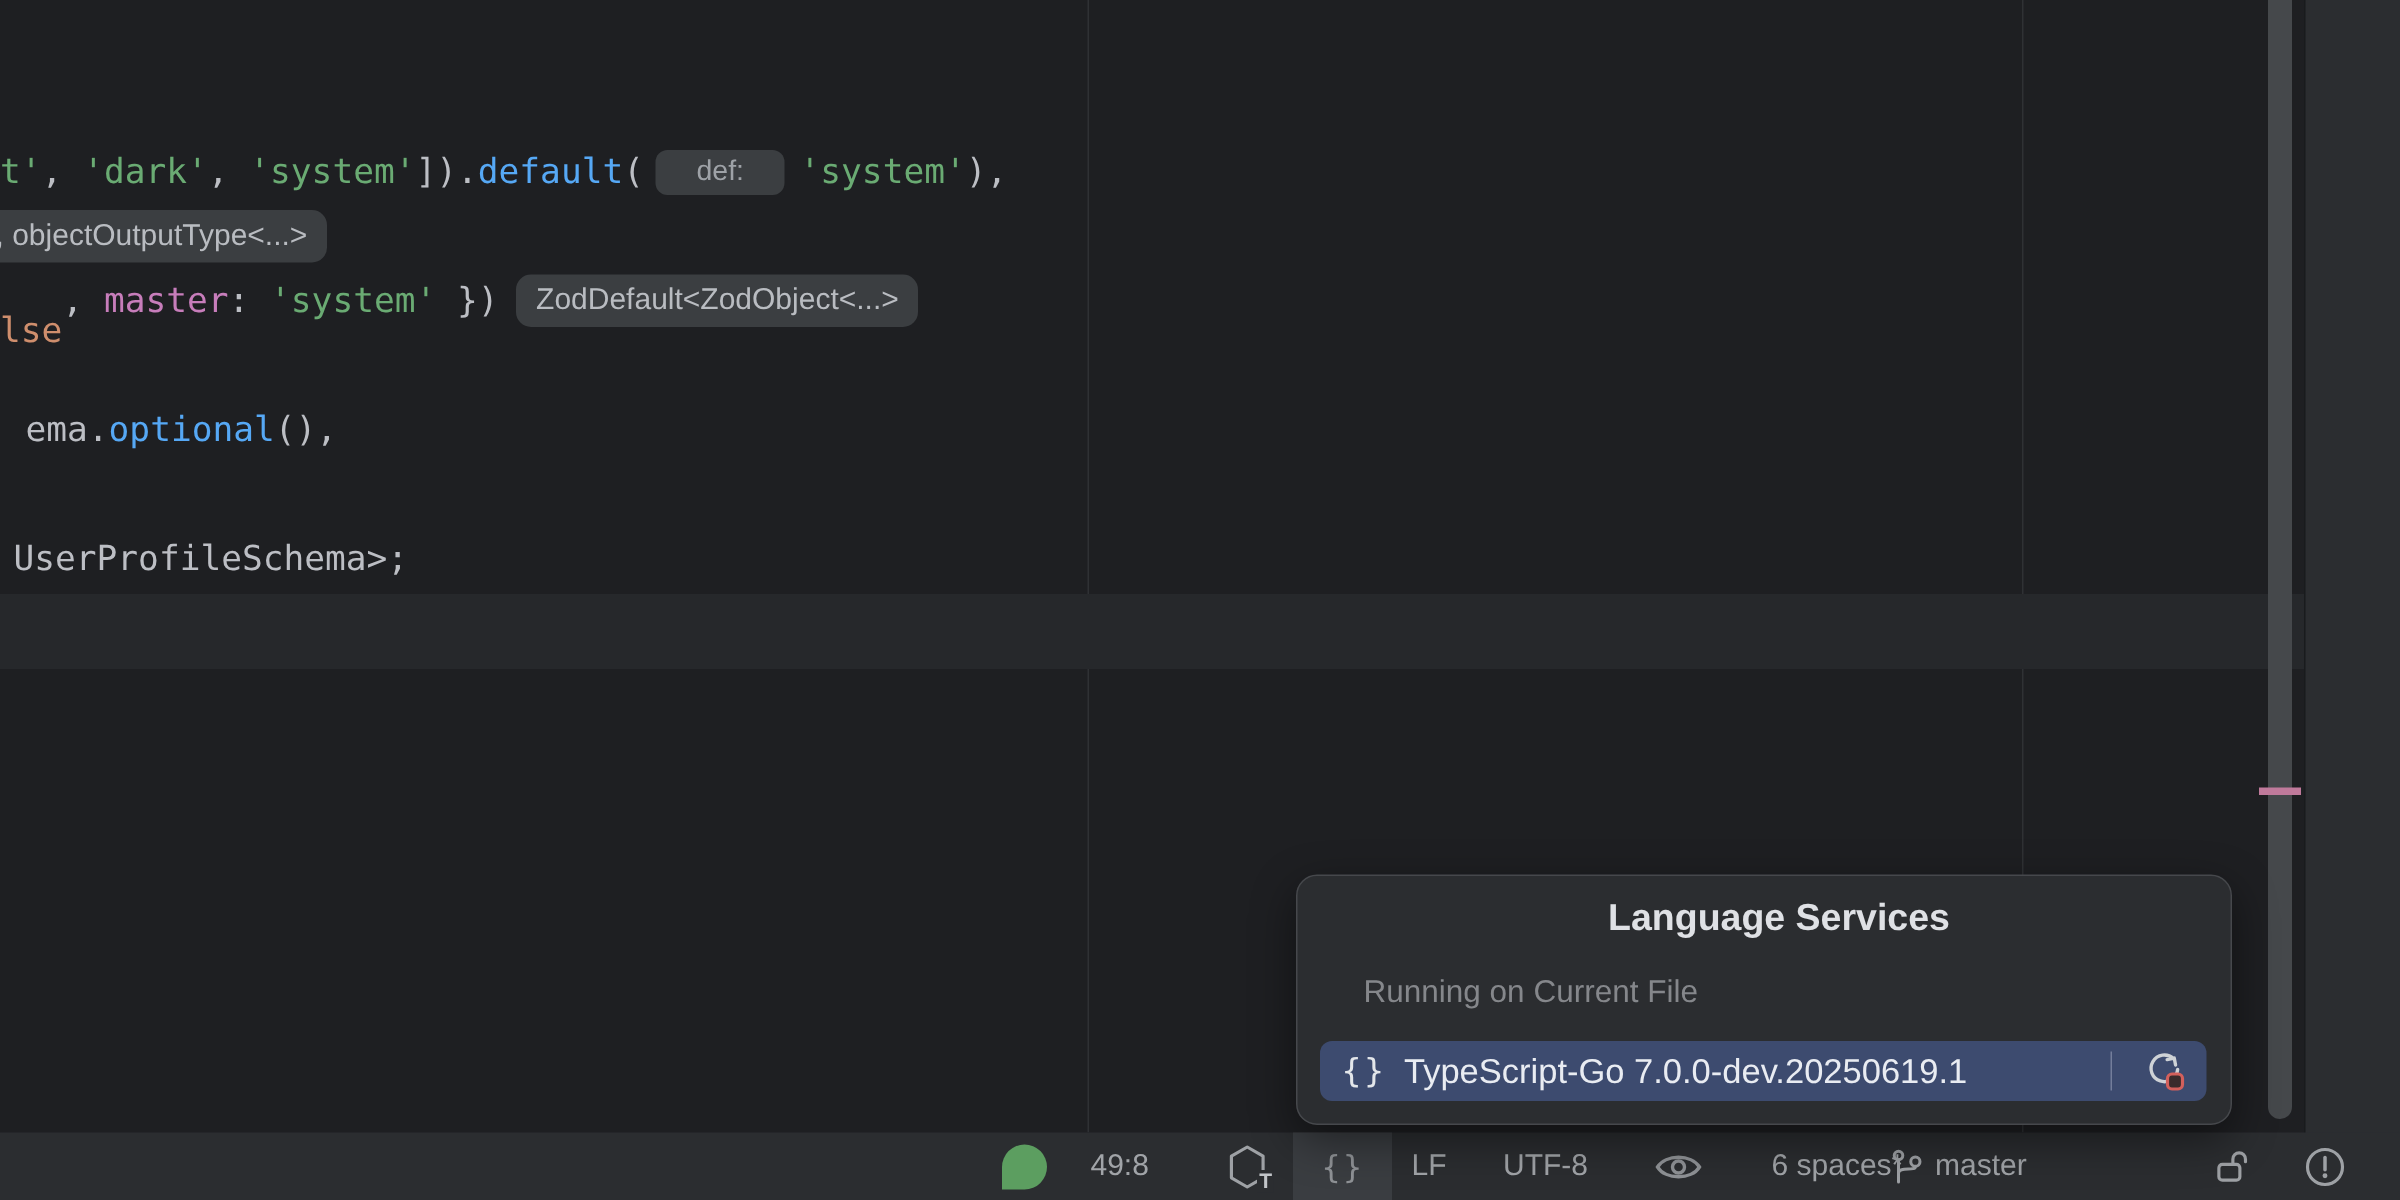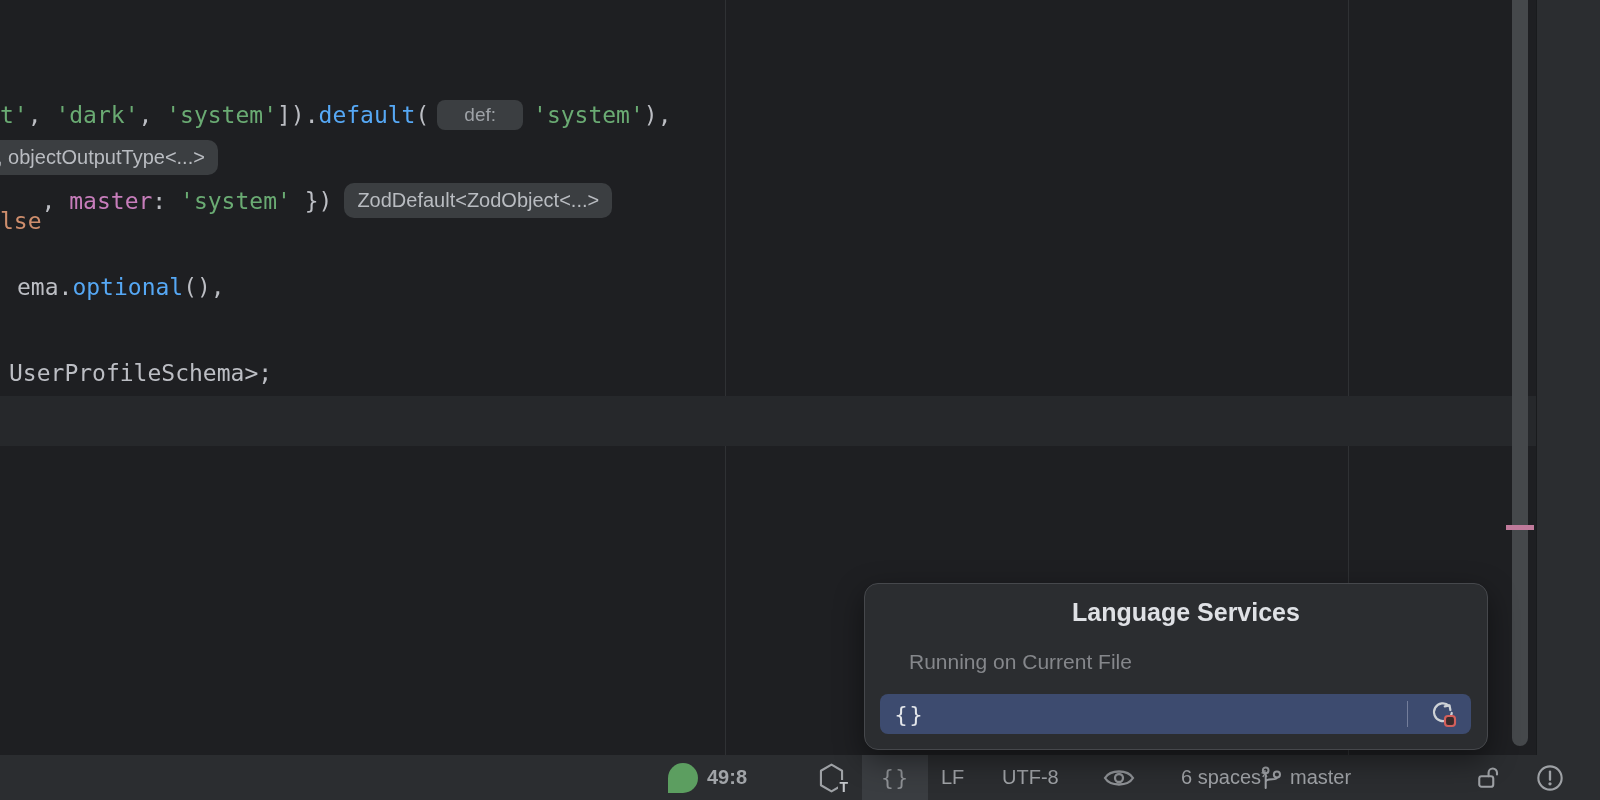--- a/index.html
+++ b/index.html
@@ -72,21 +72,21 @@
   #popup .restart{position:absolute;left:546px;top:5px;width:34px;height:30px;
     display:flex;align-items:center;justify-content:center;cursor:pointer;}
 
   
   #status-bar{position:absolute;left:0;top:755px;width:1600px;height:45px;
     background:var(--panel-bg);z-index:8;font-size:20px;color:var(--status-text);}
   .sb{position:absolute;top:0;height:45px;display:flex;align-items:center;}
   #sb-blob{left:668px;}
   #sb-blob .blob{width:30px;height:30px;background:#5c9e60;
     border-radius:50% 50% 50% 0;}
-  #sb-caret{left:707px;font-weight:bold;}
+  #sb-caret{left:727px;}
   #sb-ts-icon{left:818px;}
   #sb-braces-widget{left:862px;width:66px;justify-content:center;background:#3a3d41;}
   #sb-braces-widget .glyph{font-size:21px;color:#8f9296;letter-spacing:1px;
     font-family:"DejaVu Sans","Liberation Sans",sans-serif;}
   #sb-lf{left:941px;}
   #sb-encoding{left:1002px;}
   #sb-eye{left:1103px;}
   #sb-indent{left:1181px;}
   #sb-branch{left:1259px;}
   #sb-branch .label{margin-left:7px;}
@@ -118,20 +118,21 @@
   <div id="scroll-thumb"></div>
   <div id="stripe-marker"></div>
 
   <div id="right-strip"></div>
 
   <div id="popup">
     <div class="title">Language Services</div>
     <div class="section">Running on Current File</div>
     <div class="service-row">
       <span class="braces">{}</span>
+      <span class="svc-name">TypeScript-Go 7.0.0-dev.20250619.1</span>
       <span class="vsep"></span>
       <span class="restart">
         <svg width="30" height="30" viewBox="0 0 24 24">
           <path d="M16.8 5.4 A7.1 7.1 0 1 0 19 11.2" fill="none" stroke="#ced2d6" stroke-width="1.8" stroke-linecap="round"></path>
           <path d="M13.4 5.9 L17.2 5.1 L17.9 8.8" fill="none" stroke="#ced2d6" stroke-width="1.8" stroke-linecap="round" stroke-linejoin="round"></path>
           <rect x="13.6" y="13.6" width="8" height="8" rx="2.4" fill="#3a2b2c" stroke="#d3605c" stroke-width="1.7"></rect>
         </svg>
       </span>
     </div>
   </div>

